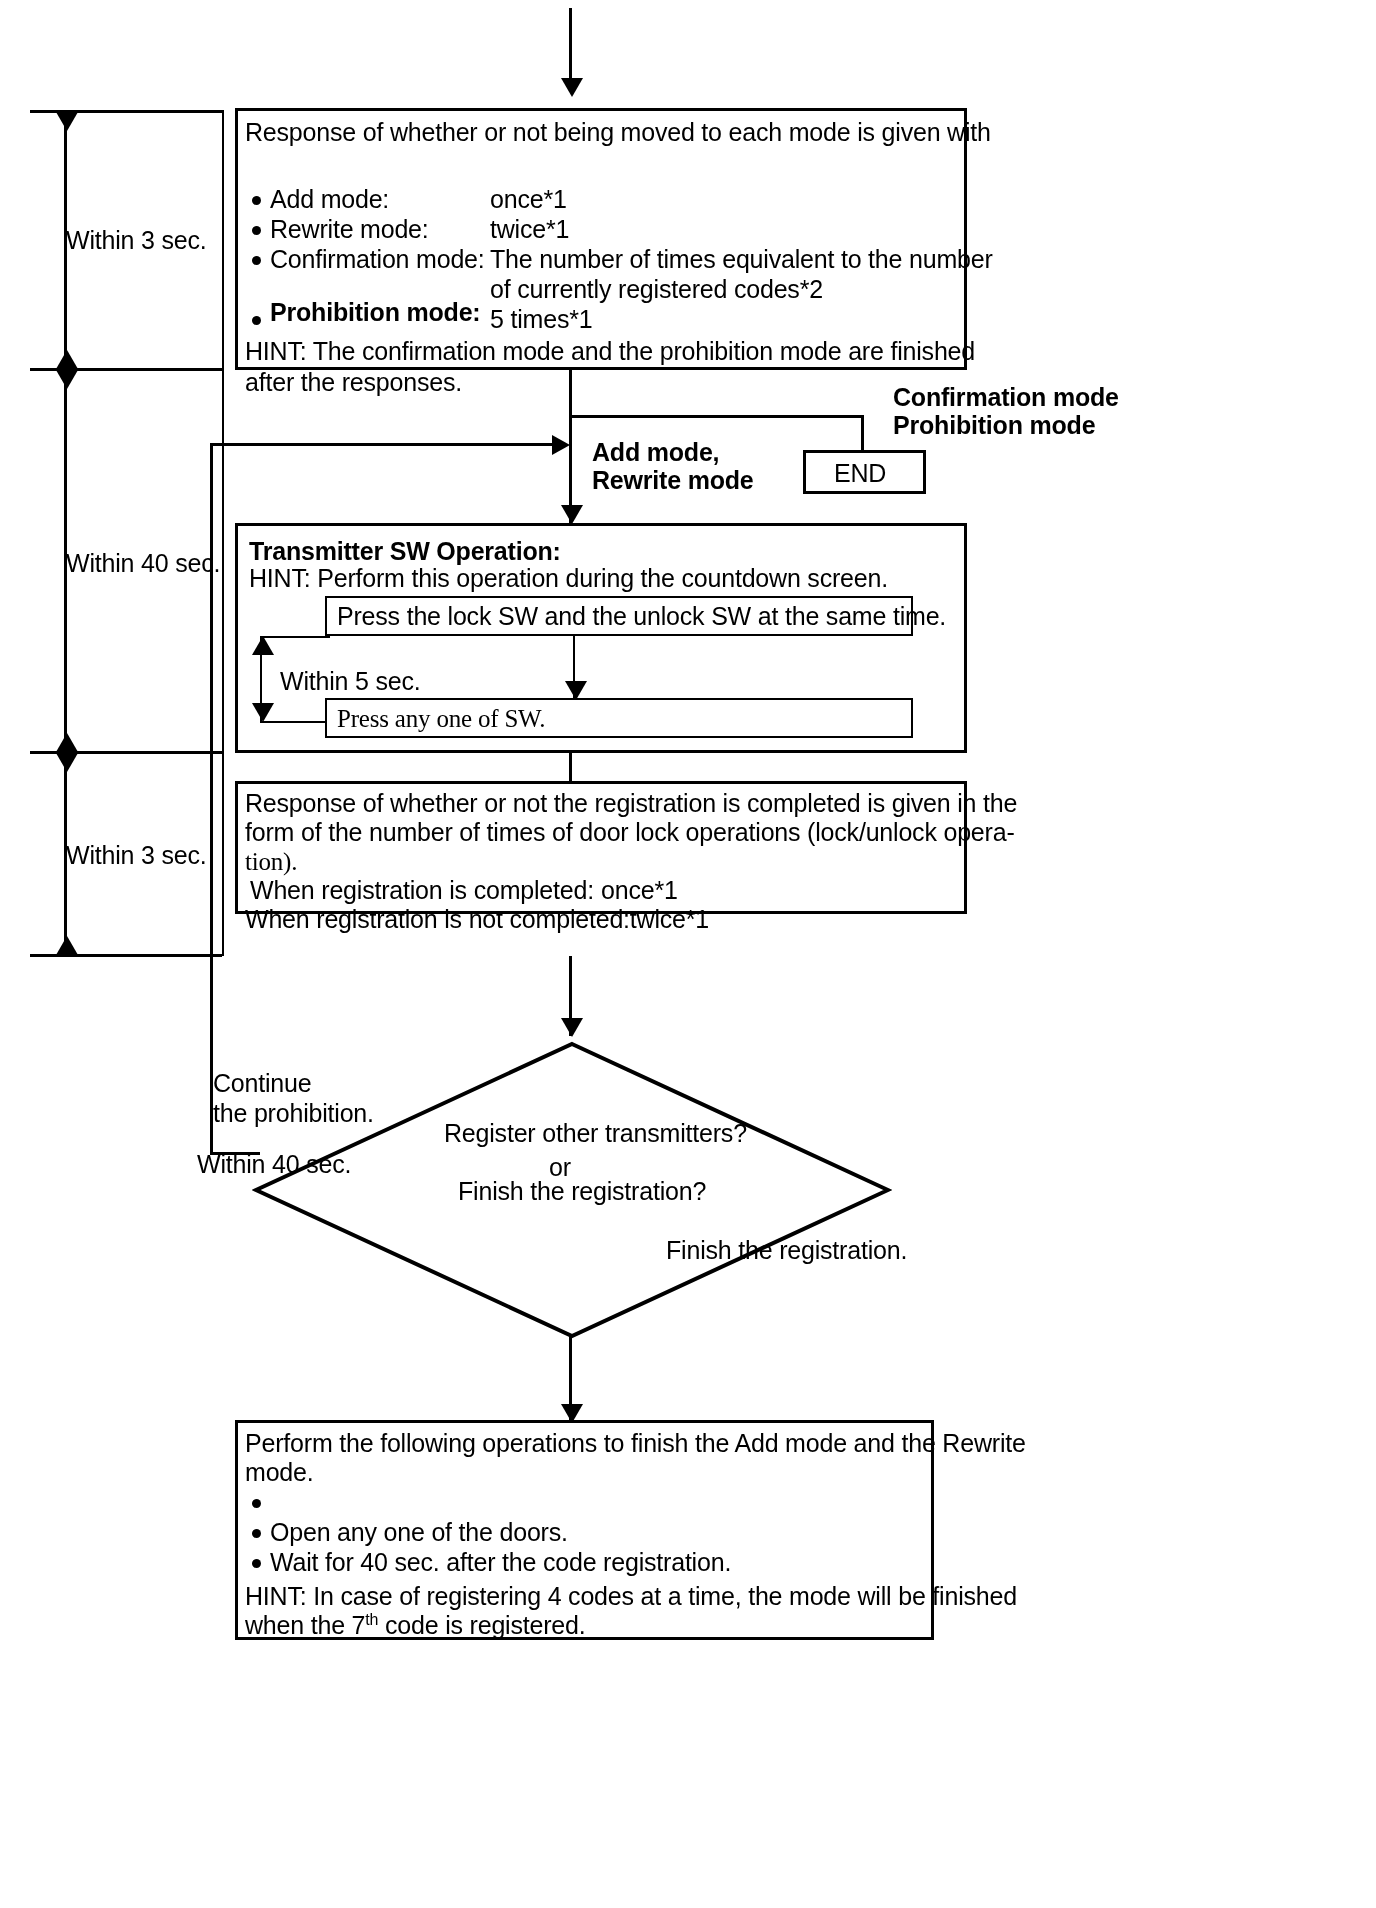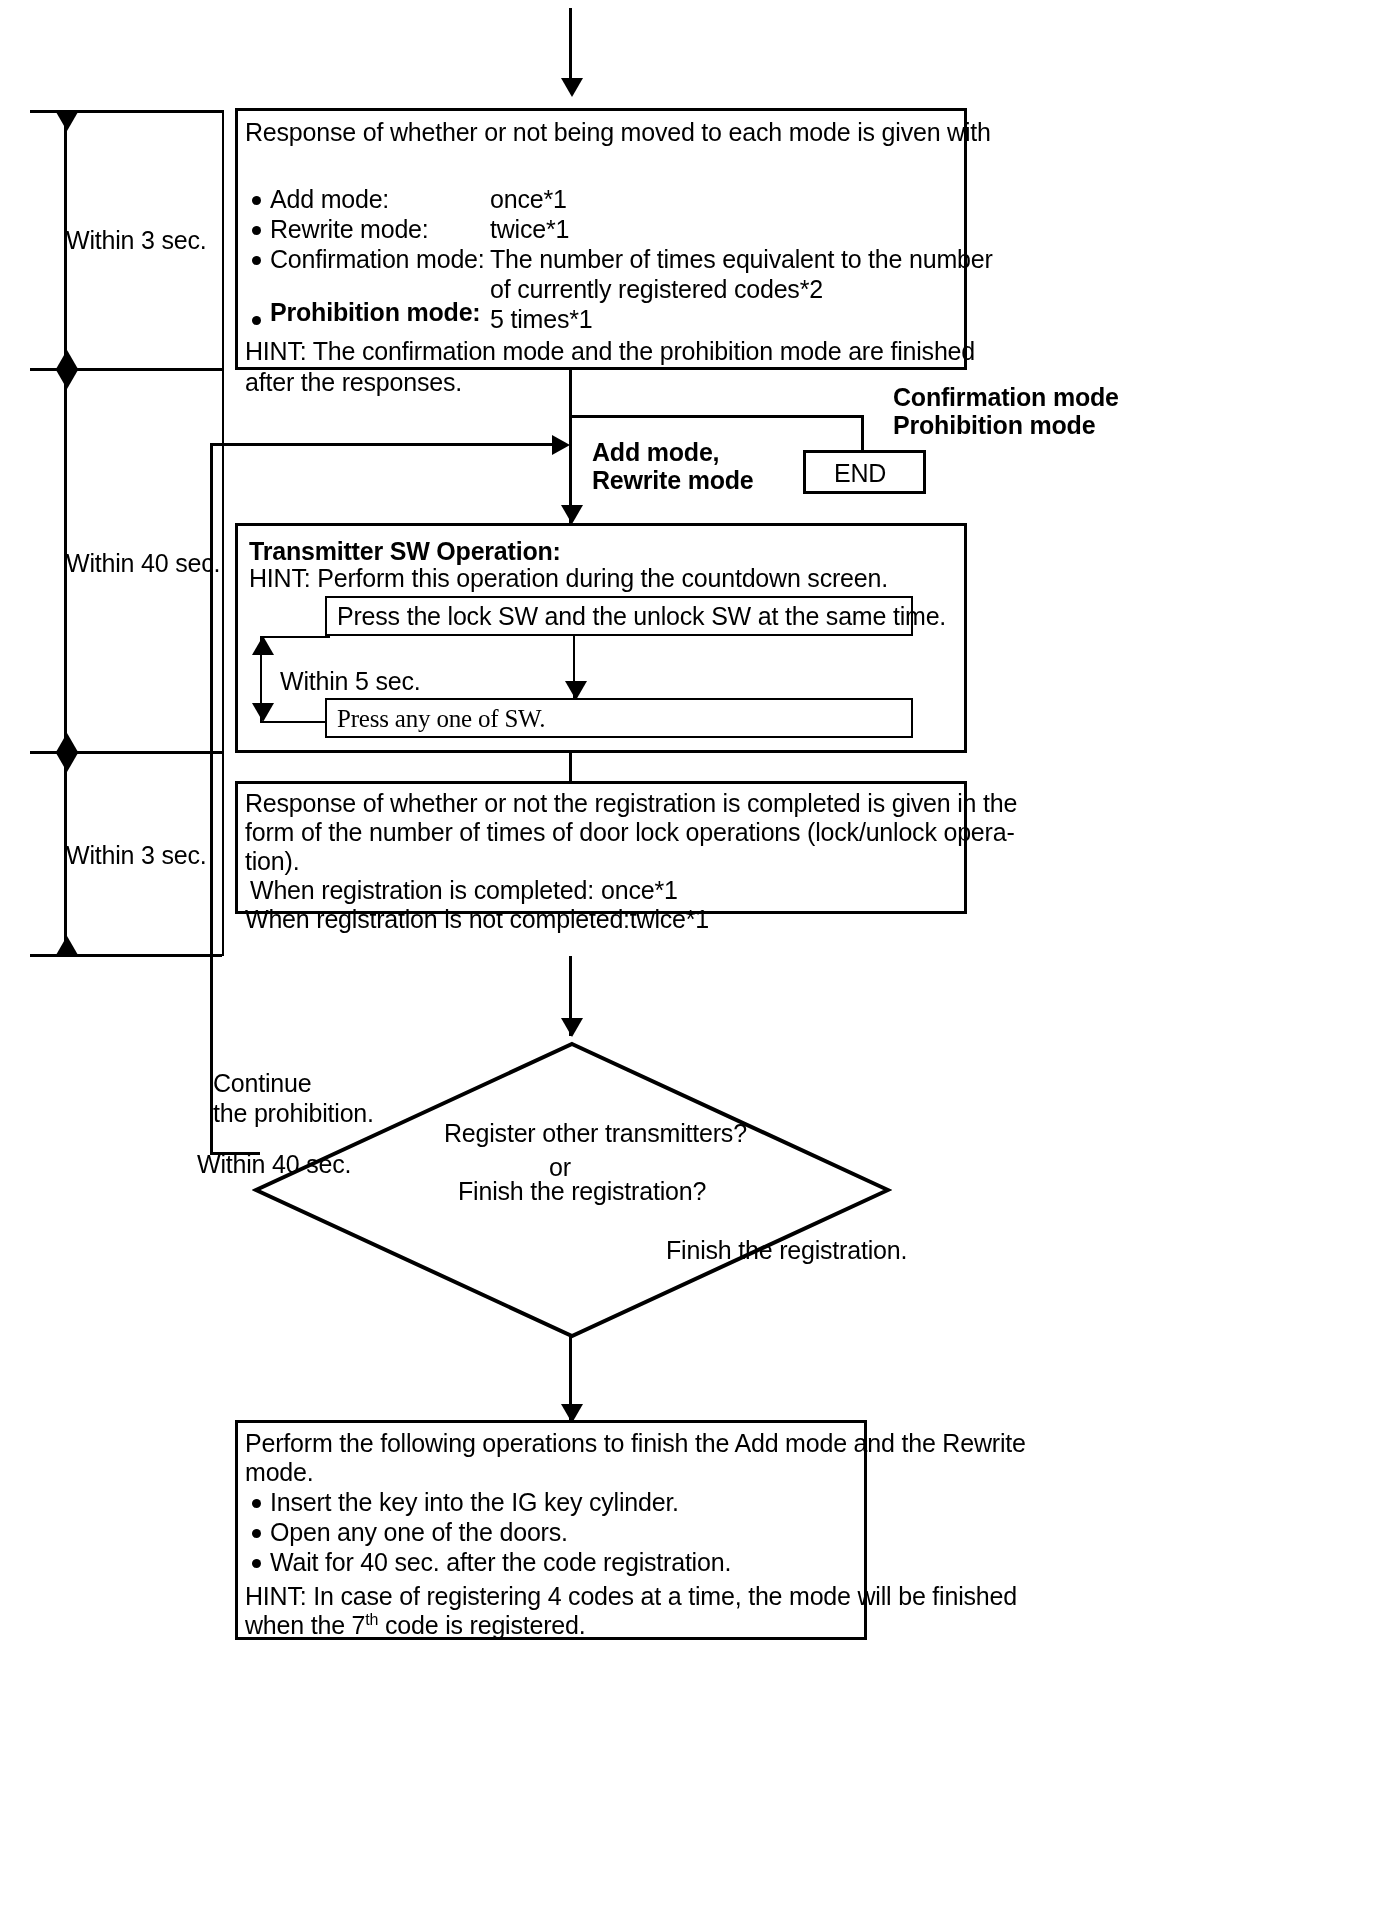--- a/index.html
+++ b/index.html
@@ -170,21 +170,21 @@
   <div class="vline" style="left:64px;top:751px;height:205px;"></div>
   <div class="arrow-down" style="left:56px;top:753px;"></div>
   <div class="arrow-up" style="left:56px;top:936px;"></div>
   <div class="hline" style="left:30px;top:954px;width:192px;"></div>
   <div class="txt" style="left:66px;top:840px;">Within 3 sec.</div>
   <div class="vthin" style="left:222px;top:751px;height:205px;"></div>
 
   <div class="box" style="left:235px;top:781px;width:732px;height:133px;">
     <div class="txt" style="left:7px;top:4px;">Response of whether or not the registration is completed is given in the</div>
     <div class="txt" style="left:7px;top:33px;">form of the number of times of door lock operations (lock/unlock opera-</div>
-    <div class="txt" style="left:7px;top:62px;">tion).</div>
+    <div class="txt" style="left:7px;top:62px;font-family:Liberation Serif, serif;">tion).</div>
     <div class="txt" style="left:12px;top:91px;">When registration is completed:</div>
     <div class="txt" style="left:363px;top:91px;">once*1</div>
     <div class="txt" style="left:7px;top:120px;">When registration is not completed:twice*1</div>
   </div>
 
   <div class="vline" style="left:569px;top:956px;height:80px;"></div>
   <div class="arrow-down" style="left:561px;top:1018px;"></div>
 
   <svg class="diamond" width="640" height="300" style="left:252px;top:1040px;" viewBox="0 0 640 300">
     <polygon points="320,4 636,150 320,296 4,150" fill="#ffffff" stroke="#000000" stroke-width="4"></polygon>
@@ -196,26 +196,25 @@
   <div class="txt" style="left:213px;top:1068px;">Continue</div>
   <div class="txt" style="left:213px;top:1098px;">the prohibition.</div>
   <div class="txt" style="left:197px;top:1149px;">Within 40 sec.</div>
   <div class="hline" style="left:210px;top:1152px;width:50px;"></div>
 
   <div class="txt" style="left:666px;top:1235px;">Finish the registration.</div>
 
   <div class="vline" style="left:569px;top:1336px;height:86px;"></div>
   <div class="arrow-down" style="left:561px;top:1404px;"></div>
 
-  <div class="box" style="left:235px;top:1420px;width:632px;height:220px;padding-left:37px;">
+  <div class="box" style="left:235px;top:1420px;width:699px;height:220px;padding-left:37px;">
     <div class="txt" style="left:7px;top:5px;">Perform the following operations to finish the Add mode and the Rewrite</div>
     <div class="txt" style="left:7px;top:34px;">mode.</div>
 
     <div class="bullet" style="left:14px;top:76px;"></div>
-    <div class="txt" style="left:32px;top:64px;">Insert the key into the IG key cylinder.</div>
 
     <div class="bullet" style="left:14px;top:106px;"></div>
     <div class="txt" style="left:32px;top:94px;">Open any one of the doors.</div>
 
     <div class="bullet" style="left:14px;top:136px;"></div>
     <div class="txt" style="left:32px;top:124px;">Wait for 40 sec. after the code registration.</div>
 
     <div class="txt" style="left:7px;top:158px;">HINT: In case of registering 4 codes at a time, the mode will be finished</div>
     <div class="txtw" style="left:7px;top:187px;width:700px;">
       <span>when the 7</span><span class="sup">th</span><span> code is registered.</span>

